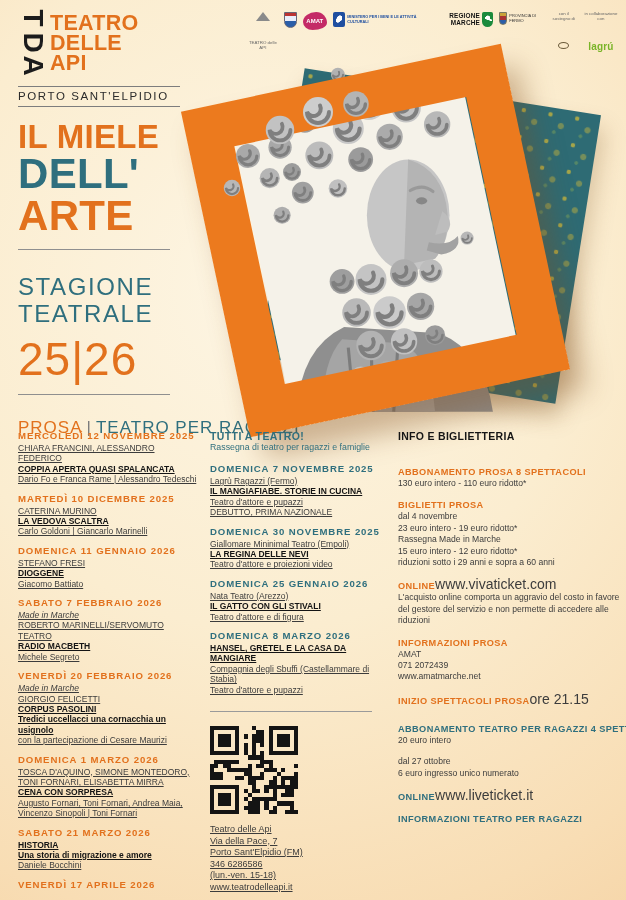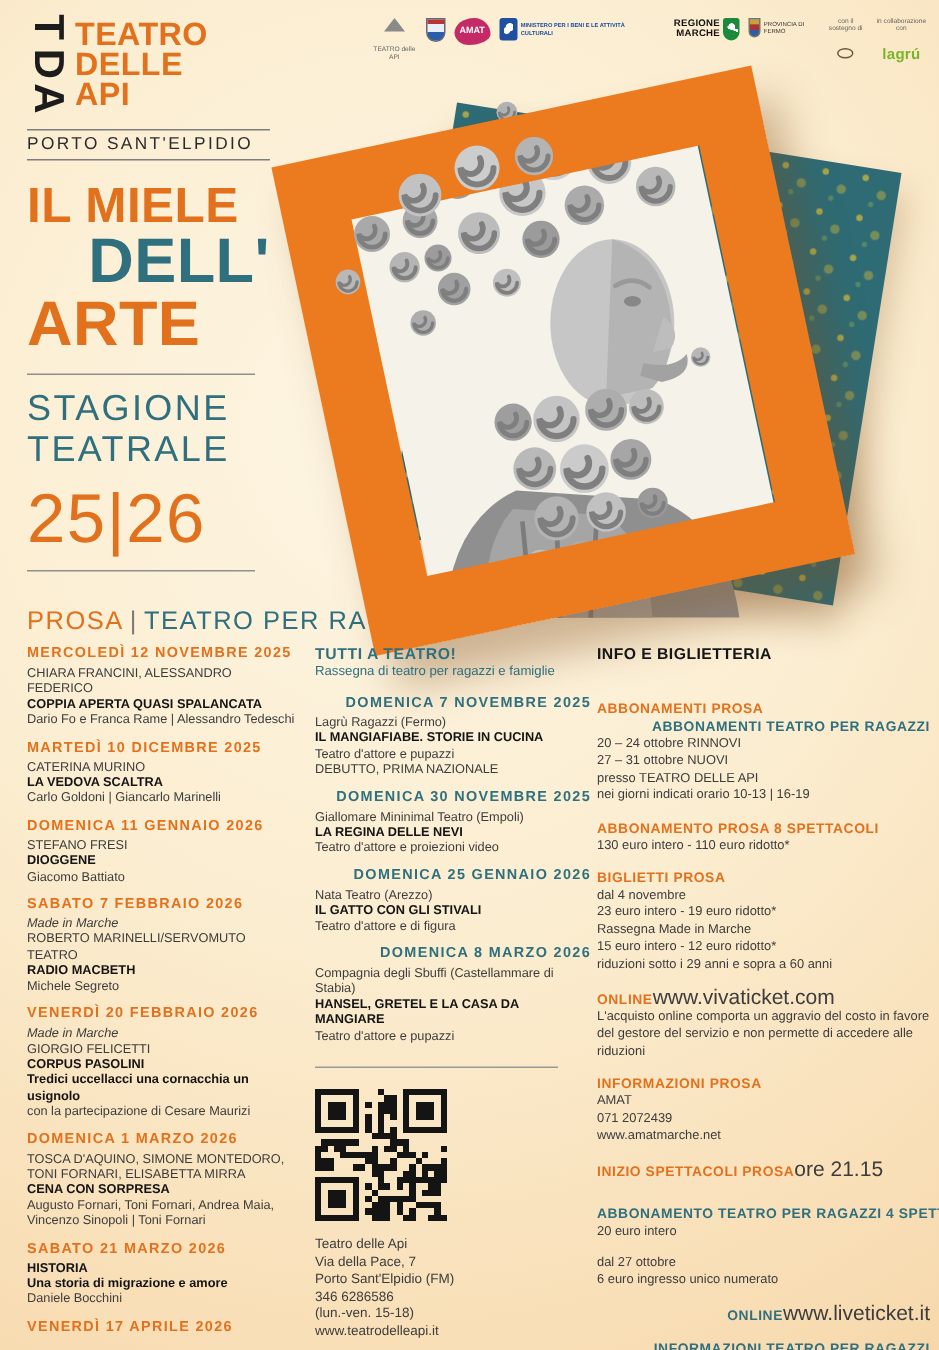--- a/index.html
+++ b/index.html
@@ -4,21 +4,21 @@
 <style>
   html,body{margin:0;padding:0;background:#e8e0d0;}
   *{box-sizing:border-box;}
   .poster{
     position:relative;width:626px;height:900px;margin:0 auto;overflow:hidden;
     font-family:"Liberation Sans",sans-serif;color:#2d2d2d;
     background:radial-gradient(130% 95% at 42% 32%, #FDF5E3 0%, #FBEDD0 40%, #F8DDB4 75%, #F4CE9D 100%);
   }
   
   .logos-row{position:absolute;top:12px;left:248px;right:8px;display:flex;justify-content:space-between;align-items:flex-start;gap:6px;}
-  .plogo{display:flex;flex-direction:column;align-items:center;gap:10px;font-size:4.2px;color:#5a5a5a;text-align:center;line-height:1.1;}
+  .plogo{display:flex;flex-direction:column;align-items:center;gap:20px;font-size:4.2px;color:#5a5a5a;text-align:center;line-height:1.1;}
   .plogo .cap{font-size:4.4px;color:#666;}
   .roof{width:0;height:0;border-left:7px solid transparent;border-right:7px solid transparent;border-bottom:9px solid #8a8a8a;position:relative;}
   .crest{width:13px;height:16px;background:linear-gradient(180deg,#b33 0 22%,#e9eefb 22% 60%,#2b5ea8 60% 100%);border:1px solid #667;border-radius:0 0 7px 7px;}
   .amat-blob{width:24px;height:18px;background:#C42A66;border-radius:55% 45% 60% 40%/55% 60% 40% 45%;color:#fff;font-weight:700;font-size:6px;display:flex;align-items:center;justify-content:center;}
   .min-row{display:flex;gap:2px;align-items:center;}
   .min-sq{width:15px;height:15px;background:#1F4FA0;border-radius:2px;position:relative;}
   .min-sq:after{content:"";position:absolute;inset:3px;border-radius:50% 10% 50% 10%;background:
     radial-gradient(circle at 30% 60%, #fff 0 2px, transparent 2.5px),
     radial-gradient(circle at 65% 35%, #fff 0 2.5px, transparent 3px);}
   .min-txt{color:#1F4FA0;font-size:3.8px;text-align:left;line-height:1.15;font-weight:700;}
@@ -35,23 +35,23 @@
   .head{position:absolute;left:18px;top:10px;width:162px;}
   .tda-row{display:flex;align-items:flex-start;gap:4px;}
   .tda-col{display:flex;flex-direction:column;padding-top:2px;}
   .tda-letter{display:block;transform:rotate(90deg);font-weight:700;font-size:28px;line-height:22px;height:23px;width:28px;color:#1c1c1c;}
   .brand-name{color:var(--orange);font-weight:700;font-size:21.5px;line-height:.94;letter-spacing:.3px;padding-top:3px;}
   .city{margin-top:5px;border-top:1px solid #7d7d7d;border-bottom:1px solid #7d7d7d;padding:3px 0 4px;font-size:11.5px;letter-spacing:1.6px;color:#2b2b2b;white-space:nowrap;}
   .title{margin-top:13px;font-weight:700;line-height:1;}
   .title .t1{font-size:33px;letter-spacing:.3px;}
   .title .t2,.title .t3{font-size:42px;letter-spacing:.3px;}
   .tone-orange{color:var(--orange);}
-  .tone-teal{color:var(--teal);text-align:right;}
+  .tone-teal{color:var(--teal);}
   .rule{margin-top:12px;width:152px;border-top:1.2px solid #8f8f8f;}
-  .season{margin-top:10px;color:var(--teal);font-weight:300;font-size:24px;line-height:1.12;letter-spacing:1.6px;}
+  .season{margin-top:24px;color:var(--teal);font-weight:300;font-size:24px;line-height:1.12;letter-spacing:1.6px;}
   .years{margin-top:8px;color:var(--orange);font-weight:300;font-size:46px;line-height:1;letter-spacing:1px;}
   .cats{margin-top:23px;font-size:17px;letter-spacing:1px;white-space:nowrap;}
   .cats .sep{color:#7a7a7a;padding:0 4px;}
   
   .art{position:absolute;left:188px;top:56px;width:432px;height:372px;}
   .pattern-sq{position:absolute;left:92px;top:34px;width:300px;height:292px;transform:rotate(9deg);
     background-color:#2E6B74;
     background-image:
       radial-gradient(circle at 7px 7px, rgba(205,185,60,.75) 1.8px, transparent 2.6px),
       radial-gradient(circle at 19px 17px, rgba(205,185,60,.45) 2.6px, transparent 3.6px),
@@ -64,21 +64,21 @@
     border:45px solid var(--frame);background:transparent;
     box-shadow:12px 24px 28px rgba(130,75,25,.38);}
   .overflow-curls{position:absolute;left:8px;top:8px;width:210px;height:150px;}
   
   .col{position:absolute;top:430px;}
   .col-prosa{left:18px;width:181px;}
   .col-ragazzi{left:210px;width:184px;}
   .col-info{left:398px;width:222px;}
   .ev{margin-bottom:8px;}
   .ev-date{font-weight:700;font-size:9.6px;letter-spacing:.9px;line-height:12px;margin-bottom:1px;white-space:nowrap;}
-  .ev-line{font-size:8.5px;line-height:10.4px;color:#3c3c3c;}
+  .ev-line{font-size:8.5px;line-height:10.4px;color:#3c3c3c;text-decoration:underline;}
   .ev-note{font-style:italic;}
   .ev-title{font-weight:700;color:#141414;}
   .rag-head{color:var(--teal);font-weight:700;font-size:10.5px;letter-spacing:.4px;line-height:12px;}
   .rag-sub{color:var(--teal);font-size:8.8px;line-height:11px;margin-bottom:10px;}
   .mid-hr{width:162px;border-top:1px solid #9a9a9a;margin:16px 0 14px;}
   .qr{display:block;margin:2px 0 10px;}
   .contact .ev-line{font-size:9px;line-height:11.5px;}
   
   .info-head{font-weight:700;color:#151515;font-size:10.5px;letter-spacing:.3px;margin-bottom:24px;}
   .sec{margin-bottom:10px;}
@@ -303,22 +303,22 @@
           <div class="ev-line">Teatro d'attore e proiezioni video</div>
         </div>
         <div class="ev">
           <div class="ev-date tone-teal">DOMENICA 25 GENNAIO 2026</div>
           <div class="ev-line">Nata Teatro (Arezzo)</div>
           <div class="ev-line ev-title">IL GATTO CON GLI STIVALI</div>
           <div class="ev-line">Teatro d'attore e di figura</div>
         </div>
         <div class="ev">
           <div class="ev-date tone-teal">DOMENICA 8 MARZO 2026</div>
+          <div class="ev-line ev-title">HANSEL, GRETEL E LA CASA DA MANGIARE</div>
           <div class="ev-line">Compagnia degli Sbuffi (Castellammare di Stabia)</div>
-          <div class="ev-line ev-title">HANSEL, GRETEL E LA CASA DA MANGIARE</div>
           <div class="ev-line">Teatro d'attore e pupazzi</div>
         </div>
       </div>
     <div class="mid-hr"></div>
     <svg class="qr" id="qr-svg" width="88" height="88" viewBox="0 0 21 21" shape-rendering="crispEdges">
         <rect x="0" y="0" width="1" height="1" fill="#141414"></rect>
         <rect x="1" y="0" width="1" height="1" fill="#141414"></rect>
         <rect x="2" y="0" width="1" height="1" fill="#141414"></rect>
         <rect x="3" y="0" width="1" height="1" fill="#141414"></rect>
         <rect x="4" y="0" width="1" height="1" fill="#141414"></rect>
@@ -555,28 +555,20 @@
         <div class="ev-line">346 6286586</div>
         <div class="ev-line">(lun.-ven. 15-18)</div>
         <div class="ev-line">www.teatrodelleapi.it</div>
       </div>
   </div>
 
   <div class="col col-info">
     <div class="info-head">INFO E BIGLIETTERIA</div>
     <div id="info-list">
         <div class="sec">
-          <div class="sec-title tone-orange">ABBONAMENTI PROSA</div>
-          <div class="sec-title tone-teal">ABBONAMENTI TEATRO PER RAGAZZI</div>
-          <div class="sec-line">20 – 24 ottobre RINNOVI</div>
-          <div class="sec-line">27 – 31 ottobre NUOVI</div>
-          <div class="sec-line">presso TEATRO DELLE API</div>
-          <div class="sec-line">nei giorni indicati orario 10-13 | 16-19</div>
-        </div>
-        <div class="sec">
           <div class="sec-title tone-orange">ABBONAMENTO PROSA 8 SPETTACOLI</div>
           <div class="sec-line">130 euro intero - 110 euro ridotto*</div>
         </div>
         <div class="sec">
           <div class="sec-title tone-orange">BIGLIETTI PROSA</div>
           <div class="sec-line">dal 4 novembre</div>
           <div class="sec-line">23 euro intero - 19 euro ridotto*</div>
           <div class="sec-line">Rassegna Made in Marche</div>
           <div class="sec-line">15 euro intero - 12 euro ridotto*</div>
           <div class="sec-line">riduzioni sotto i 29 anni e sopra a 60 anni</div>

